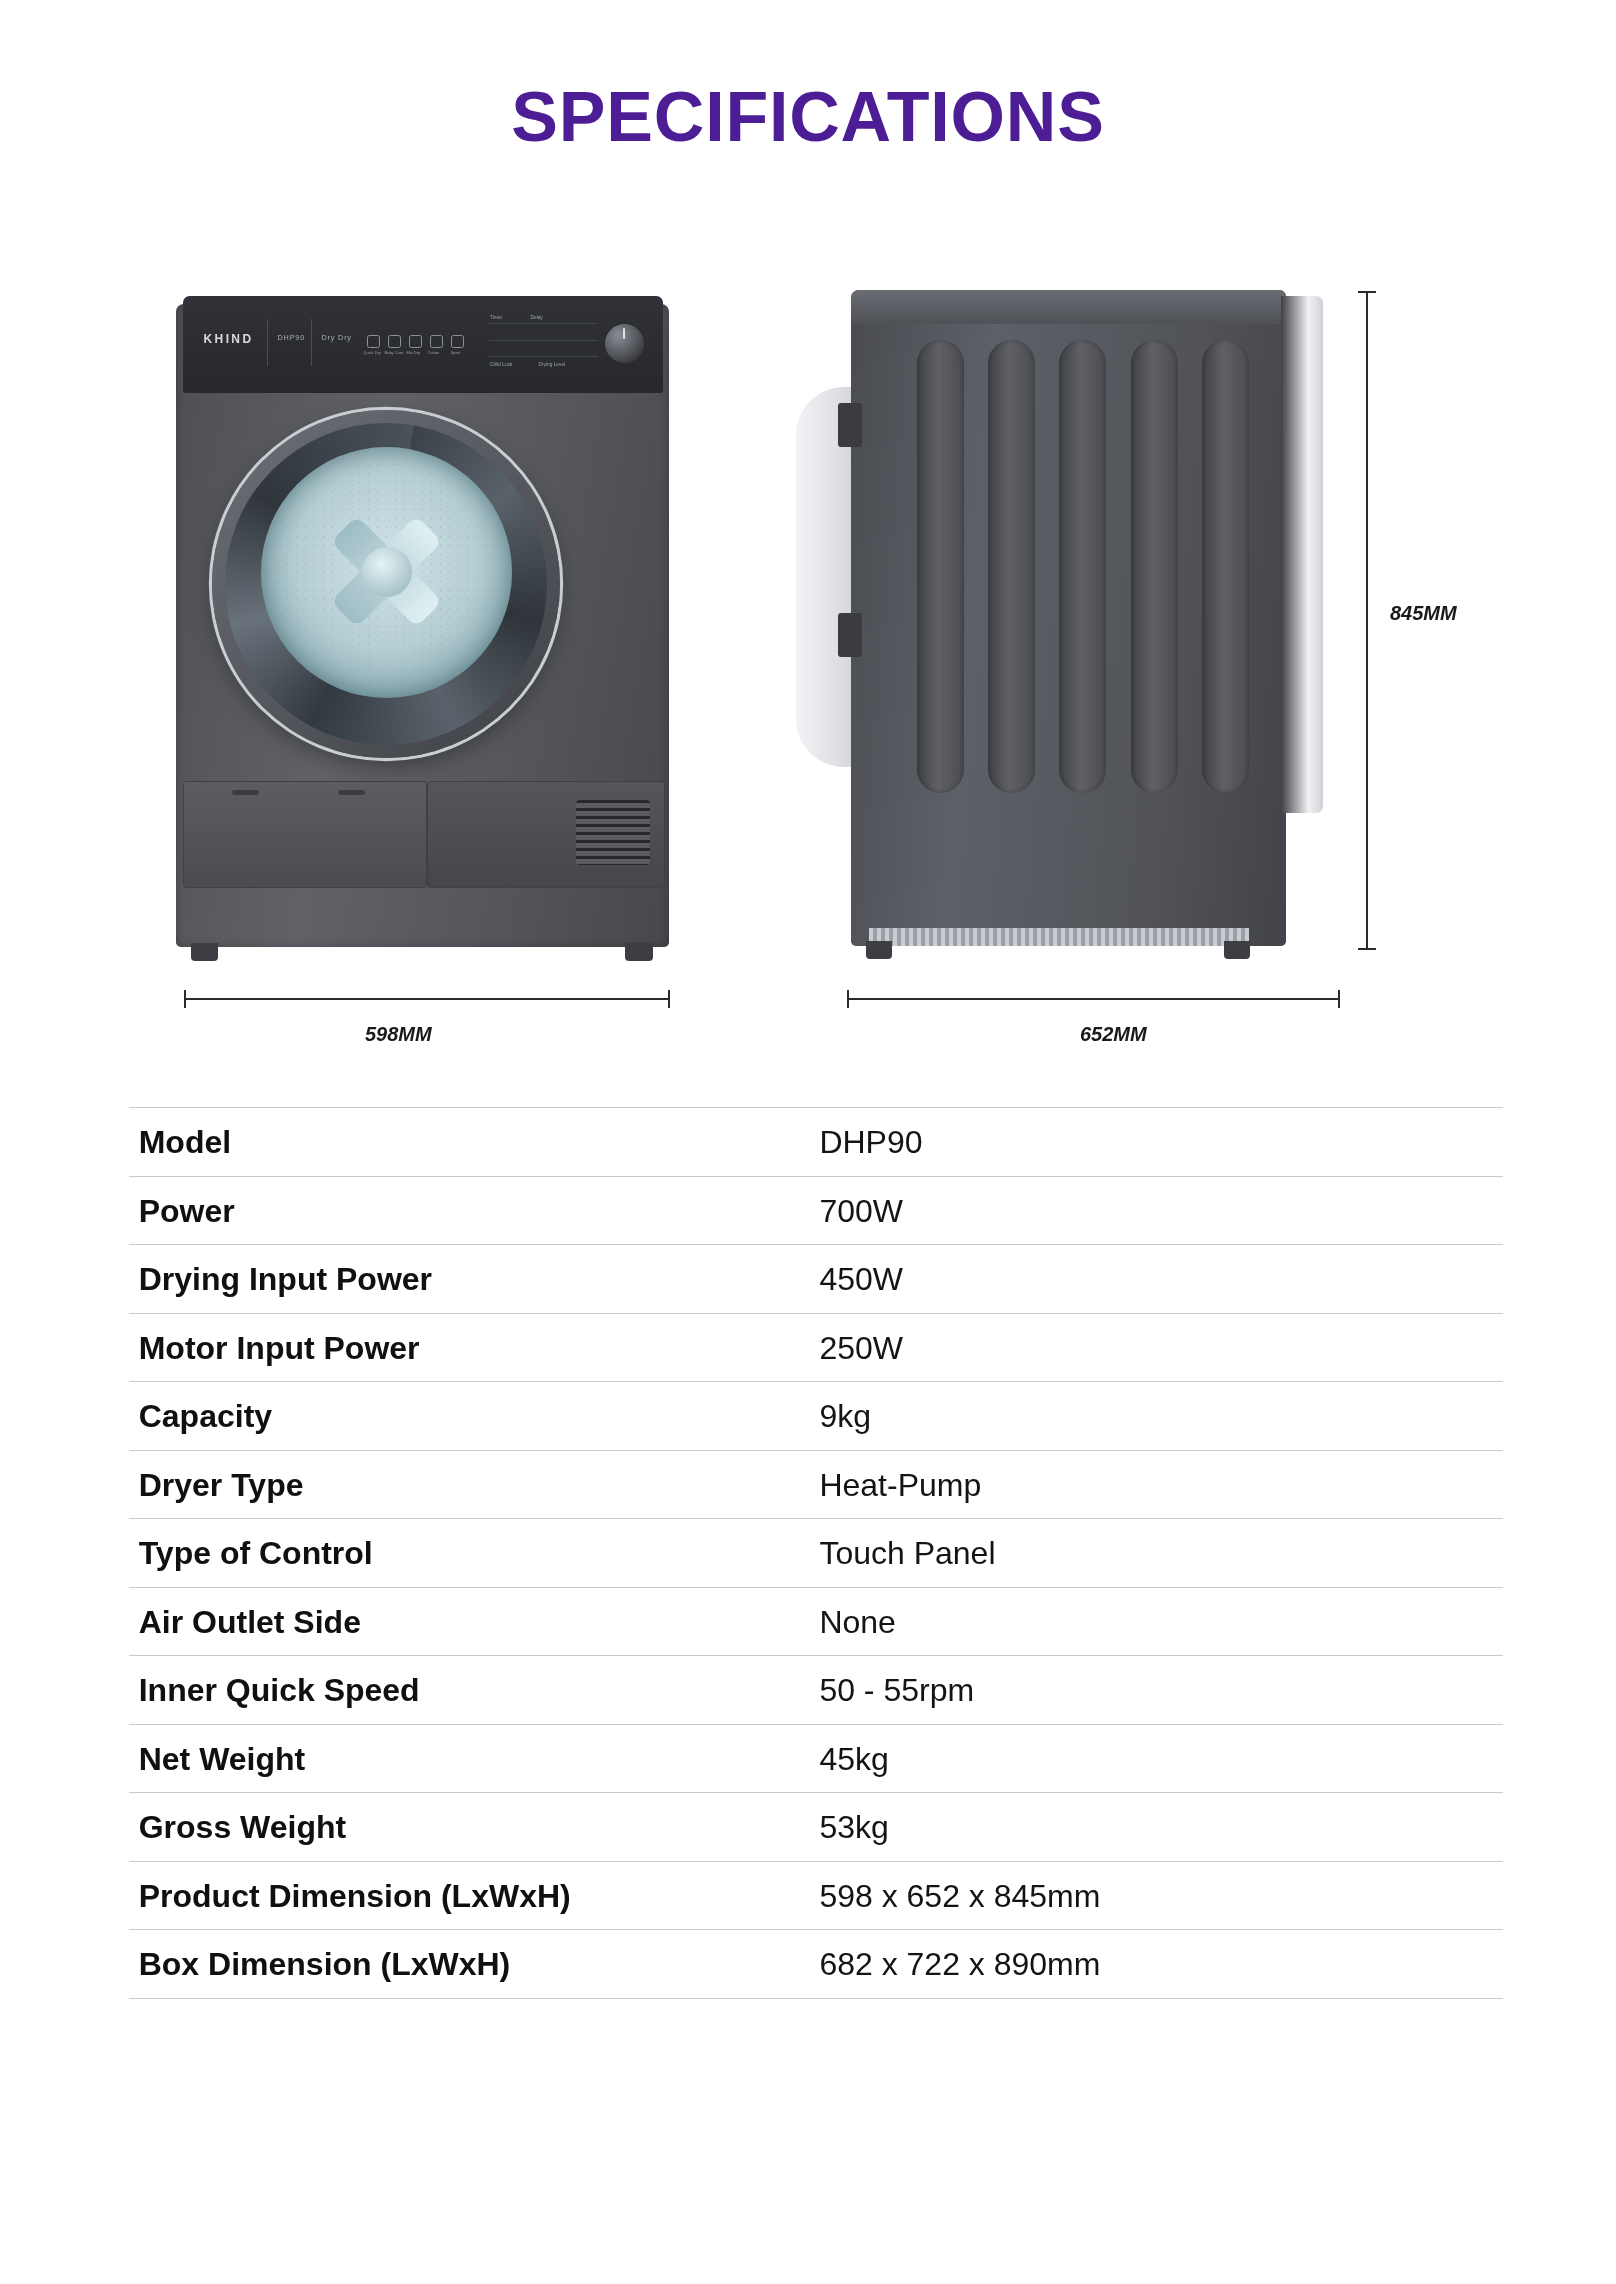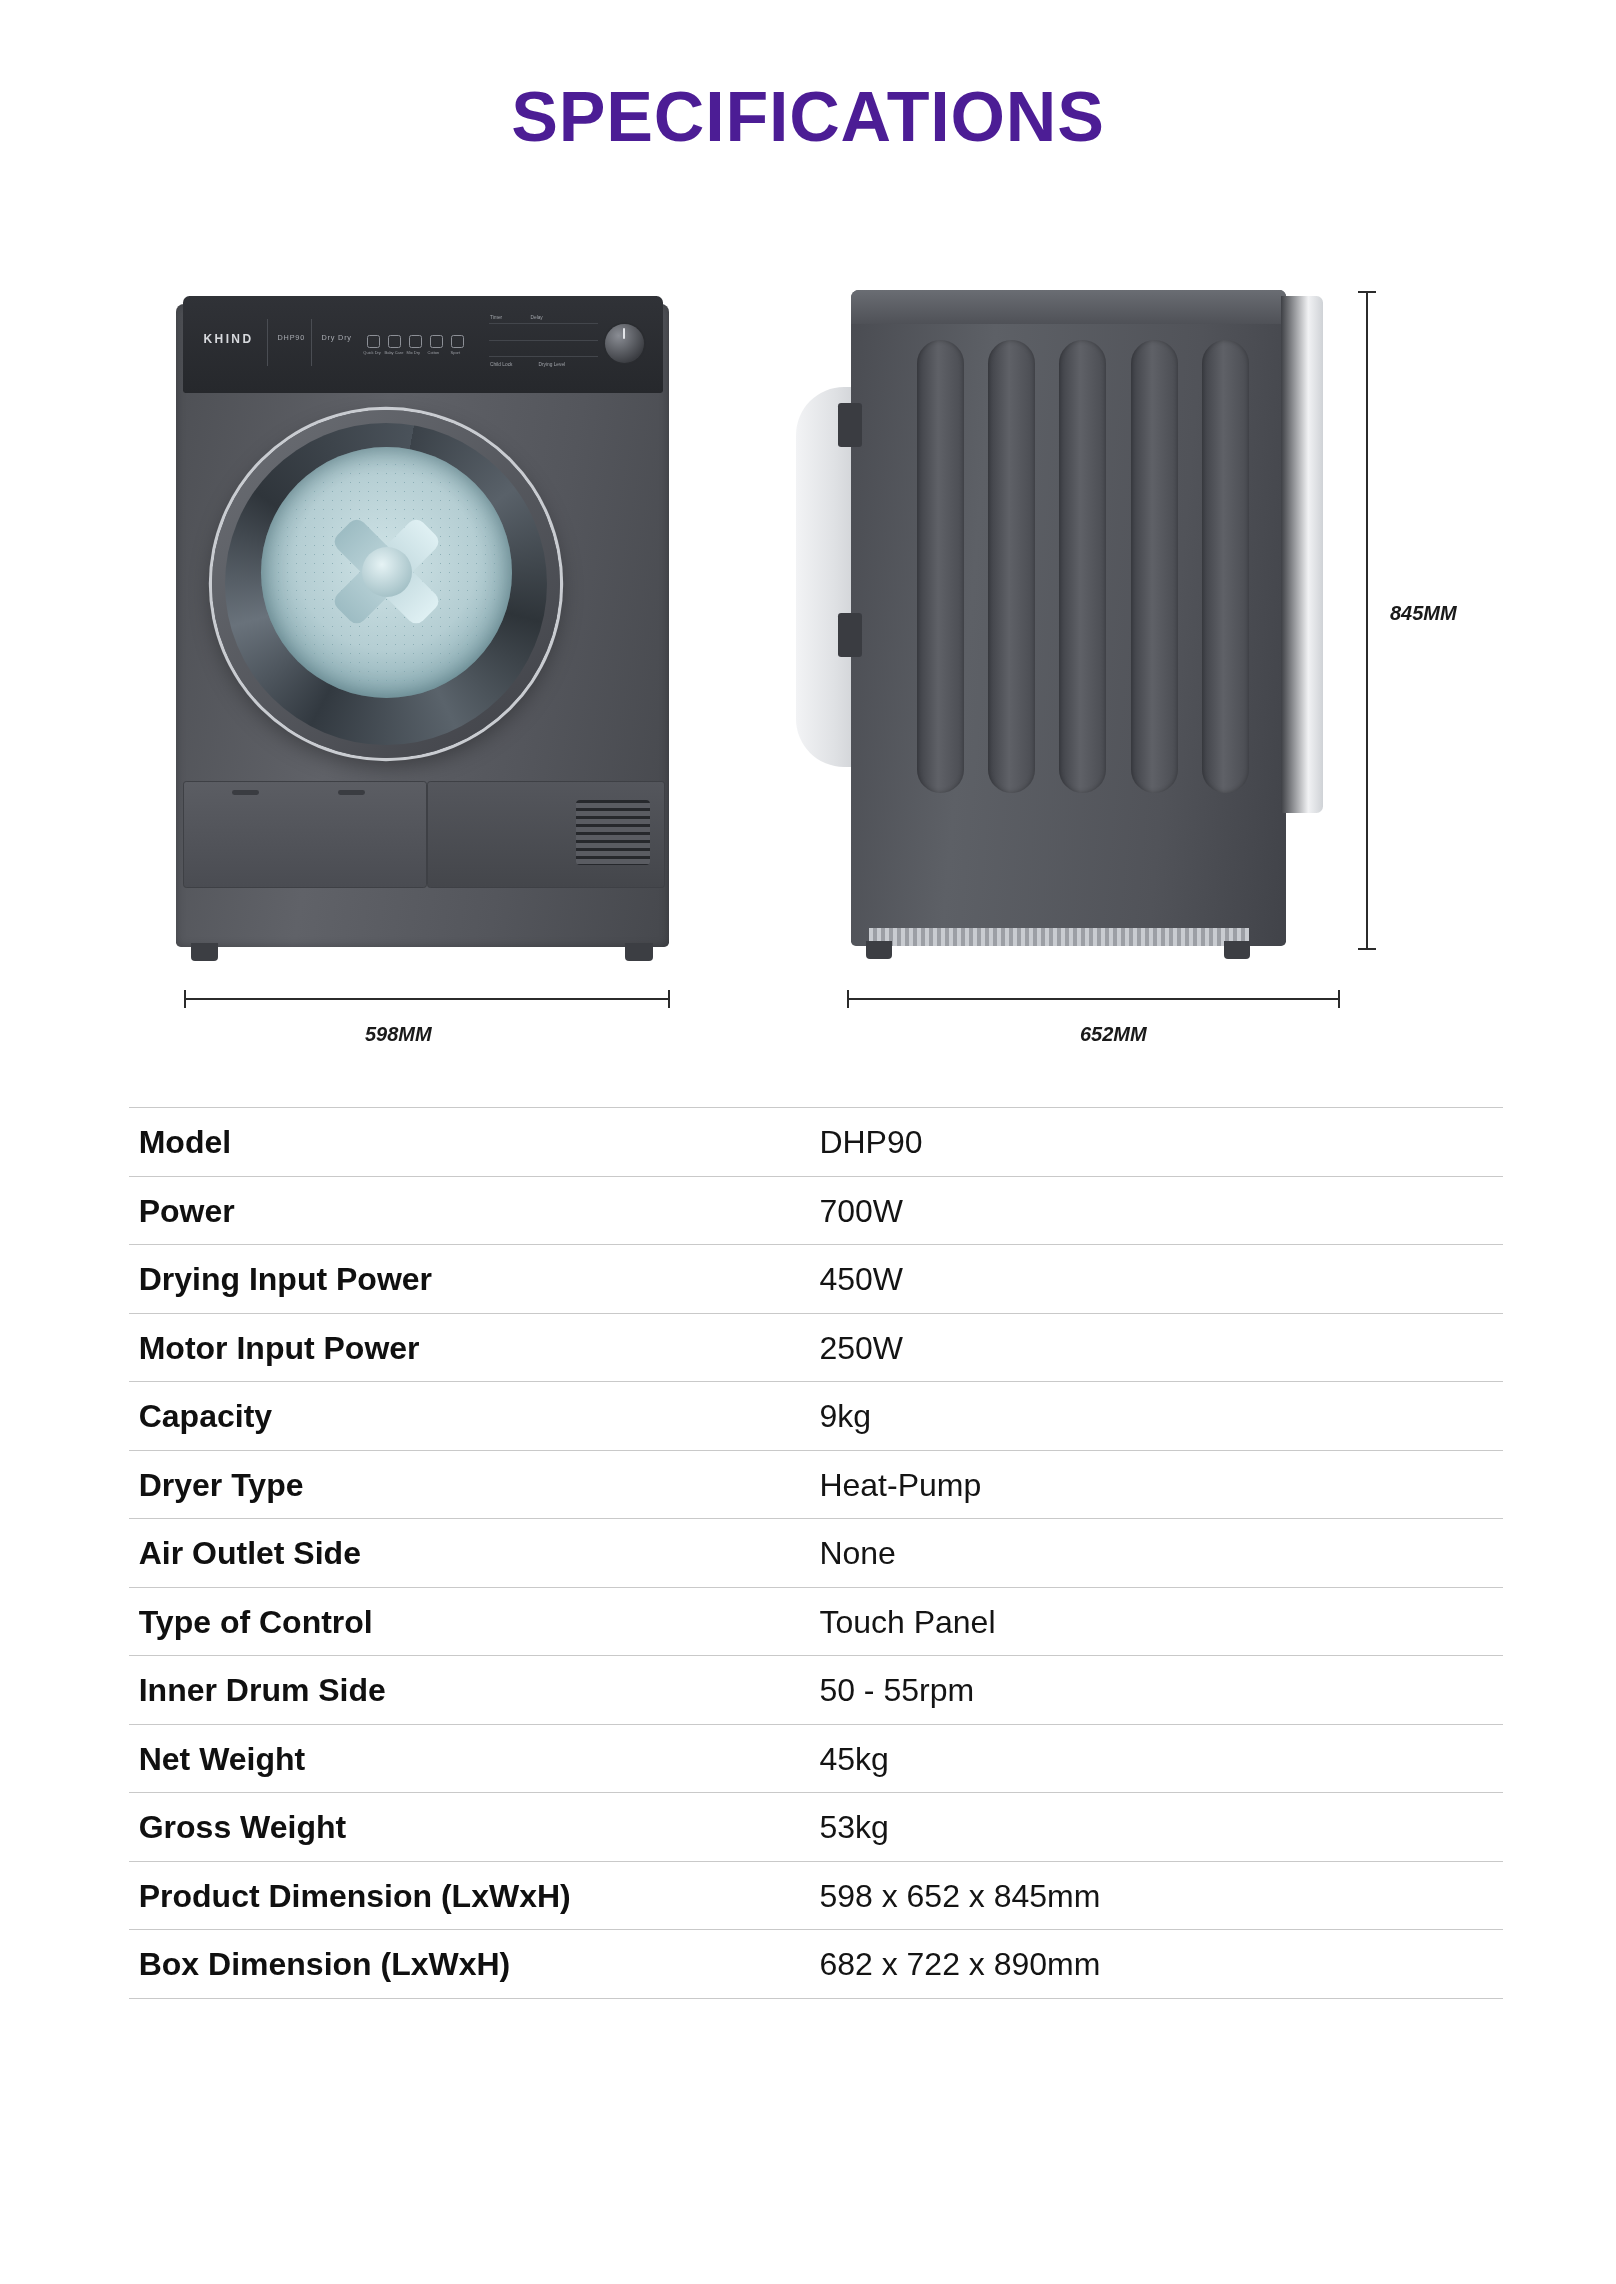--- a/index.html
+++ b/index.html
@@ -543,29 +543,29 @@
       </tr>
       <tr>
         <td class="label">Capacity</td>
         <td class="value">9kg</td>
       </tr>
       <tr>
         <td class="label">Dryer Type</td>
         <td class="value">Heat-Pump</td>
       </tr>
       <tr>
+        <td class="label">Type of Control</td>
+        <td class="value">Touch Panel</td>
+      </tr>
+      <tr>
         <td class="label">Air Outlet Side</td>
         <td class="value">None</td>
       </tr>
       <tr>
-        <td class="label">Type of Control</td>
-        <td class="value">Touch Panel</td>
-      </tr>
-      <tr>
-        <td class="label">Inner Drum Side</td>
+        <td class="label">Inner Quick Speed</td>
         <td class="value">50 - 55rpm</td>
       </tr>
       <tr>
         <td class="label">Net Weight</td>
         <td class="value">45kg</td>
       </tr>
       <tr>
         <td class="label">Gross Weight</td>
         <td class="value">53kg</td>
       </tr>

